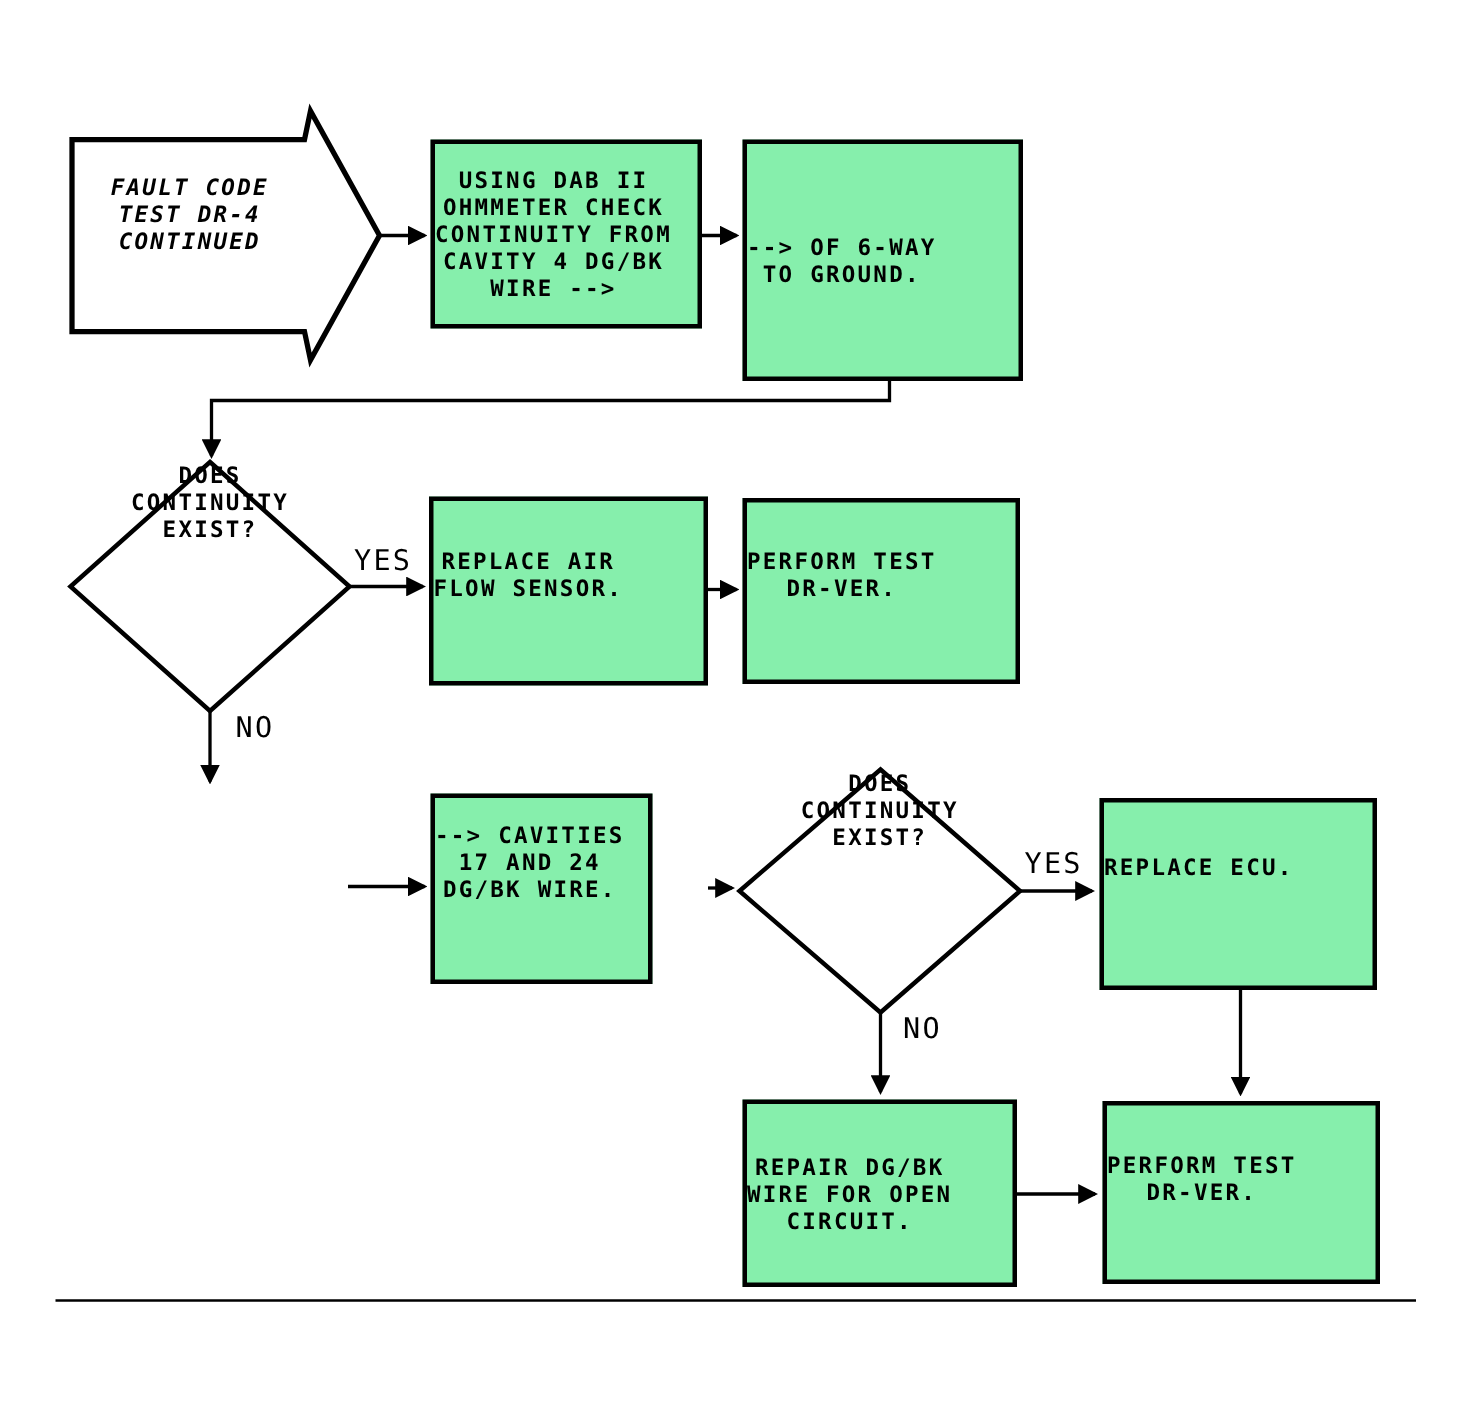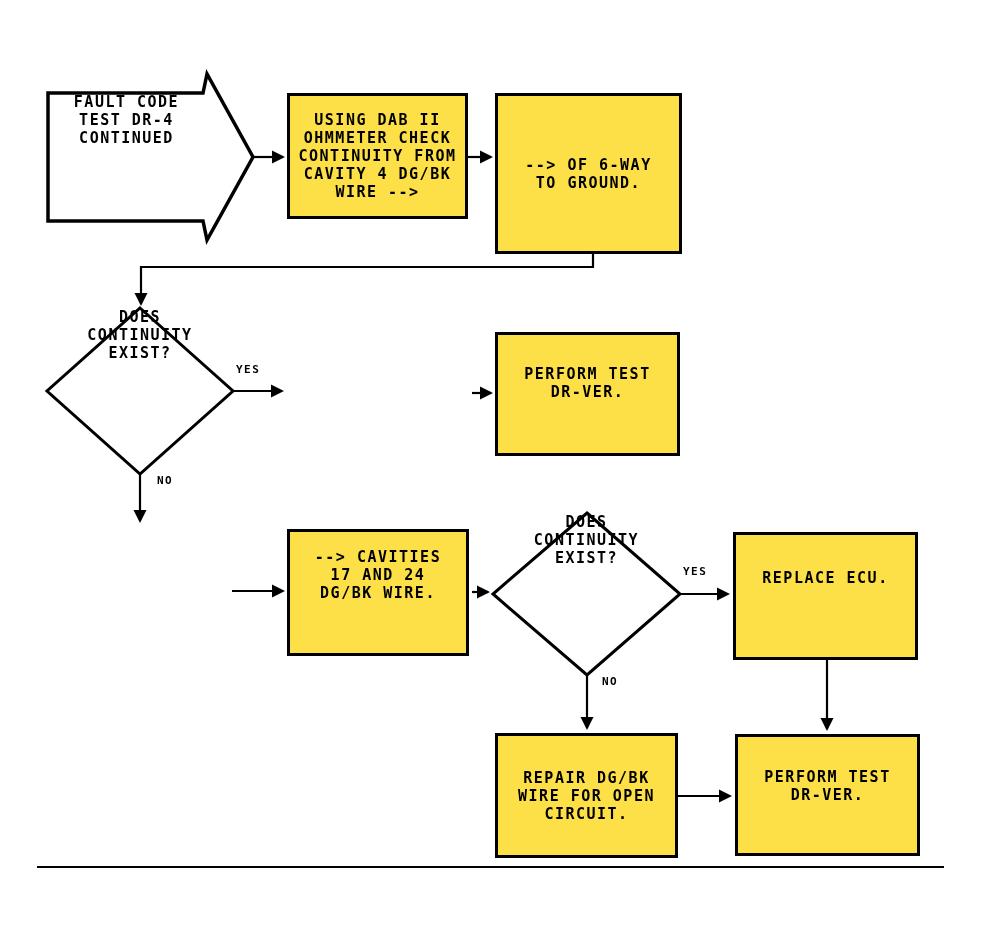--- a/index.html
+++ b/index.html
@@ -8,49 +8,49 @@
     width: 981px; height: 943px;
     background: #ffffff;
     color: #000;
     font-family: "DejaVu Sans Mono", monospace;
     overflow: hidden;
   }
   svg.layer { position: absolute; left: 0; top: 0; }
   .box {
     position: absolute;
     border: 3px solid #000;
-    background: #fde047;
+    background: #86efac;
     box-sizing: border-box;
     display: flex;
     align-items: center;
-    justify-content: center;
+    justify-content: flex-start;
   }
   .overlay-txt {
     position: absolute;
     display: flex;
     align-items: flex-start;
     justify-content: center;
     box-sizing: border-box;
     pointer-events: none;
   }
   .txt {
     font-weight: bold;
     font-size: 15px;
     line-height: 18px;
     letter-spacing: 1.5px;
     text-align: center;
     white-space: pre-line;
   }
   .lbl {
     position: absolute;
-    font-weight: bold;
-    font-size: 11px;
+    font-weight: normal;
+    font-size: 19px;
     letter-spacing: 1.5px;
   }
-  .pt17 { align-items: flex-start; padding-top: 0; }
+  .pt17 { align-items: flex-start; padding-top: 23px; font-style: italic; }
   .pt16 { align-items: flex-start; padding-top: 16px; }
   .pt34 { align-items: flex-start; padding-top: 34px; }
   .pb22 { padding-bottom: 22px; }
   .pb18 { padding-bottom: 18px; }
 </style>
 </head>
 <body>
 
 <div class="canvas">
 
@@ -96,28 +96,32 @@
 CONTINUITY FROM
 CAVITY 4 DG/BK
 WIRE --&gt;</div>
   </div>
 
   <div class="box" style="left:495px;top:93px;width:187px;height:161px">
     <div class="txt">--&gt; OF 6-WAY
 TO GROUND.</div>
   </div>
 
+  <div class="box pb22" style="left:286px;top:331px;width:186px;height:126px">
+    <div class="txt">REPLACE AIR
+FLOW SENSOR.</div>
+  </div>
 
   <div class="box pb22" style="left:495px;top:332px;width:185px;height:124px">
     <div class="txt">PERFORM TEST
 DR-VER.</div>
   </div>
 
 
-  <div class="box pt16" style="left:287px;top:529px;width:182px;height:127px">
+  <div class="box pt16" style="left:287px;top:529px;width:148px;height:127px">
     <div class="txt">--&gt; CAVITIES
 17 AND 24
 DG/BK WIRE.</div>
   </div>
 
   <div class="box pt34" style="left:733px;top:532px;width:185px;height:128px">
     <div class="txt">REPLACE ECU.</div>
   </div>
 
   <div class="box" style="left:495px;top:733px;width:183px;height:125px">

